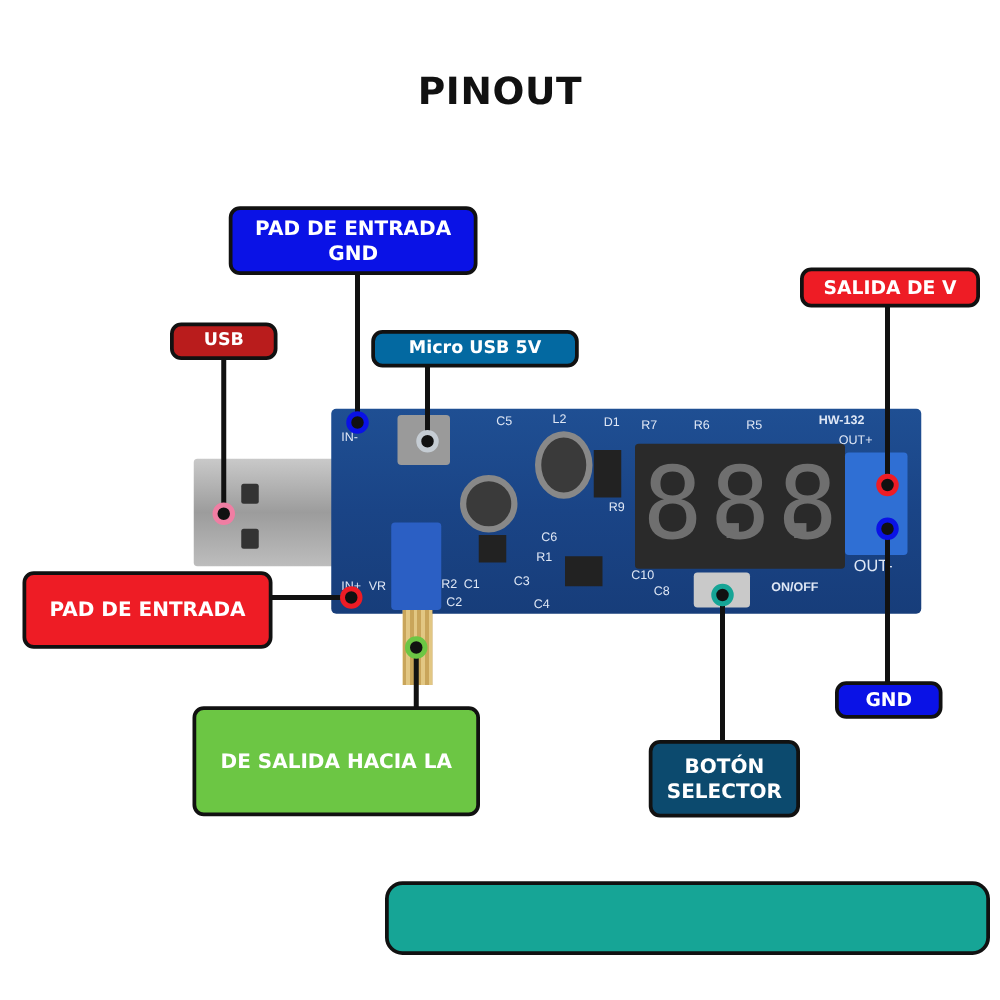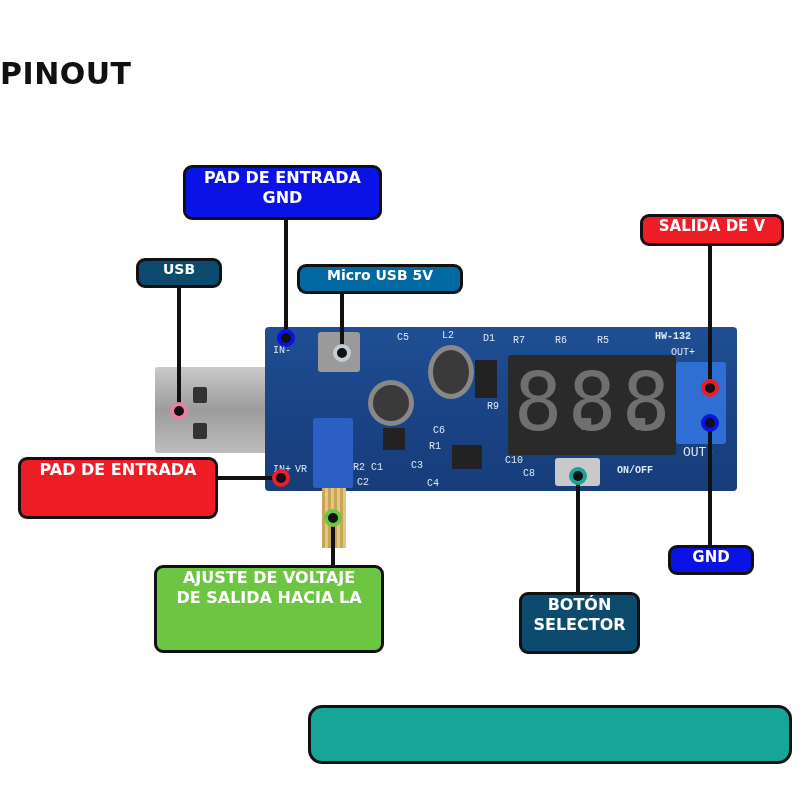--- a/index.html
+++ b/index.html
@@ -1,24 +1,24 @@
 <!DOCTYPE html>
 <html><head>
 <meta charset="utf-8">
 <style>
   html, body { margin: 0; padding: 0; background: #ffffff; }
   body { width: 800px; height: 800px; position: relative; overflow: hidden; font-family: "DejaVu Sans", sans-serif; }
-  .title { position: absolute; left: 0; width: 800px; top: 56px; text-align: left; font-weight: bold; font-size: 30px; color: #111; letter-spacing: 0.5px; }
-  .lbl { position: absolute; border: 3px solid #111; border-radius: 9px; color: #fff; font-weight: bold; text-align: center; box-sizing: border-box; display: flex; justify-content: center; line-height: 1.25; }
+  .title { position: absolute; left: 0; width: 800px; top: 56px; text-align: center; font-weight: bold; font-size: 30px; color: #111; letter-spacing: 0.5px; }
+  .lbl { position: absolute; border: 3px solid #111; border-radius: 9px; color: #fff; font-weight: bold; text-align: center; box-sizing: border-box; display: flex; align-items: center; justify-content: center; line-height: 1.25; }
   .lbl span { display: block; }
   .wire { position: absolute; background: #111; }
   .dot { position: absolute; width: 18px; height: 18px; border-radius: 50%; background: #111; box-sizing: border-box; border: 4px solid; }
   
   .board { position: absolute; left: 265px; top: 327px; width: 472px; height: 164px; background: linear-gradient(180deg,#1f4f93 0%, #1a4486 50%, #173d7a 100%); border-radius: 4px; }
-  .silk { position: absolute; color: #dfe7f5; font-size: 10px; font-family: Liberation Mono, monospace; }
+  .silk { position: absolute; color: #dfe7f5; font-size: 10px; font-family: Liberation Sans, sans-serif; }
   .usb { position: absolute; left: 155px; top: 367px; width: 140px; height: 86px; background: linear-gradient(180deg,#c9c9c9,#9c9c9c 50%,#bdbdbd); border-radius: 3px; }
   .usb .slot { position: absolute; width: 14px; height: 16px; background: #333; left: 38px; border-radius: 2px; }
   .display { position: absolute; left: 508px; top: 355px; width: 168px; height: 100px; background: #2a2a2a; border-radius: 3px; }
   .seg { position: absolute; top: 10px; width: 46px; height: 76px; color: #6f6f6f; font-family: "DejaVu Sans Mono", monospace; font-size: 80px; line-height: 76px; text-align: center; }
   .term { position: absolute; left: 676px; top: 362px; width: 50px; height: 82px; background: #2f6fd4; border-radius: 3px; }
   .pot { position: absolute; left: 313px; top: 418px; width: 40px; height: 70px; background: #2b5fc4; border-radius: 3px; }
   .shaft { position: absolute; left: 322px; top: 488px; width: 24px; height: 60px; background: repeating-linear-gradient(90deg,#c9a55a 0 3px,#e2c783 3px 6px); }
   .inductor { position: absolute; background: #3a3a3a; border-radius: 50%; border: 5px solid #888; }
   .chip { position: absolute; background: #222; }
   .btn-sw { position: absolute; left: 555px; top: 458px; width: 45px; height: 28px; background: #c9c9c9; border-radius: 3px; }
@@ -93,40 +93,39 @@
 <div class="dot" style="left:272px;top:469px;border-color:#ee1c25"></div>
 <div class="dot" style="left:324px;top:509px;border-color:#6cc644"></div>
 <div class="dot" style="left:569px;top:467px;border-color:#16a596"></div>
 
 <div class="lbl" style="left:183px;top:165px;width:199px;height:55px;background:#0a12e6;font-size:16px">
   <div>
       <span>PAD DE ENTRADA</span>
       <span>GND</span>
     </div>
 </div>
-<div class="lbl" style="left:136px;top:258px;width:86px;height:30px;background:#0c4a6e;font-size:14px">
+<div class="lbl" style="left:136px;top:258px;width:86px;height:30px;background:#b91c1c;font-size:14px">
   <span>USB</span>
 </div>
 <div class="lbl" style="left:297px;top:264px;width:166px;height:30px;background:#0369a1;font-size:14px">
   <span>Micro USB 5V</span>
 </div>
 <div class="lbl" style="left:640px;top:214px;width:144px;height:32px;background:#ee1c25;font-size:15px">
   <span>SALIDA DE V</span>
 </div>
 <div class="lbl" style="left:18px;top:457px;width:200px;height:62px;background:#ee1c25;font-size:16px">
   <div>
       <span>PAD DE ENTRADA</span>
     </div>
 </div>
 <div class="lbl" style="left:668px;top:545px;width:86px;height:30px;background:#0a12e6;font-size:15px">
   <span>GND</span>
 </div>
 <div class="lbl" style="left:154px;top:565px;width:230px;height:88px;background:#6cc644;font-size:16px">
   <div>
-      <span>AJUSTE DE VOLTAJE</span>
       <span>DE SALIDA  HACIA LA</span>
     </div>
 </div>
 <div class="lbl" style="left:519px;top:592px;width:121px;height:62px;background:#0c4a6e;font-size:16px">
   <div>
       <span>BOTÓN</span>
       <span>SELECTOR</span>
     </div>
 </div>
 <div class="lbl" style="left:308px;top:705px;width:484px;height:59px;background:#16a596;font-size:17px;border-radius:14px;line-height:1.1">

